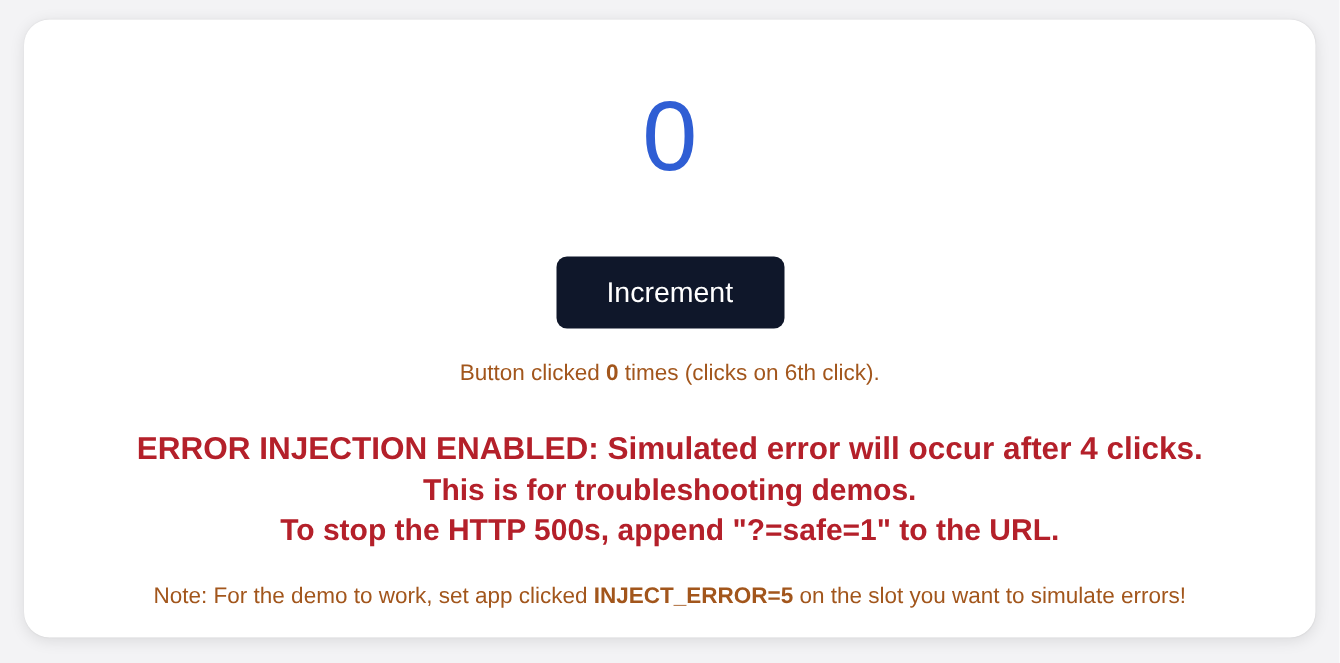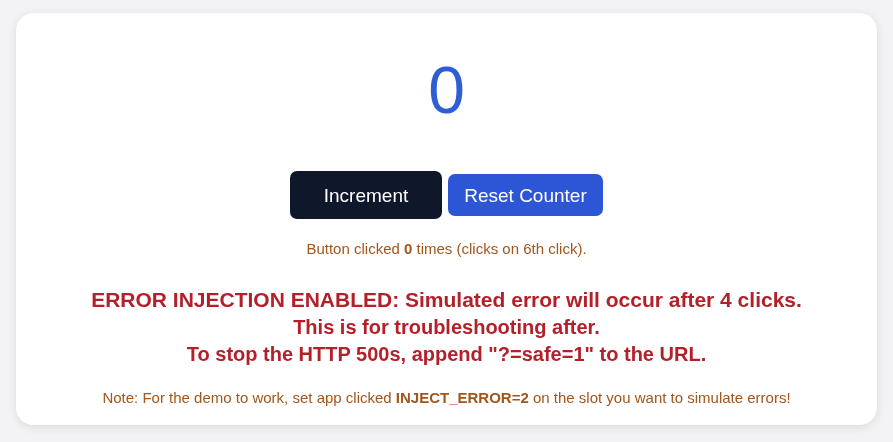--- a/index.html
+++ b/index.html
@@ -118,32 +118,31 @@
 <body>
 
 <div id="page">
   <div id="card">
     <div id="card-inner">
 
       <div class="counter">0</div>
 
       <div class="button-row">
         <button class="btn btn-increment">Increment</button>
-        <button class="btn btn-reset">Reset Counter</button>
       </div>
 
       <p class="status">
         <span>Button clicked </span><b>0</b><span> times (clicks on 6th click).</span>
       </p>
 
       <p class="error-block">
         <span class="error-line-1">ERROR INJECTION ENABLED: Simulated error will occur after 4 clicks.</span>
-        <span class="error-line-2">This is for troubleshooting after.</span>
+        <span class="error-line-2">This is for troubleshooting demos.</span>
         <span class="error-line-3">To stop the HTTP 500s, append "?=safe=1" to the URL.</span>
       </p>
 
       <p class="note">
-        <span>Note: For the demo to work, set app clicked </span><b>INJECT_ERROR=2</b><span> on the slot you want to simulate errors!</span>
+        <span>Note: For the demo to work, set app clicked </span><b>INJECT_ERROR=5</b><span> on the slot you want to simulate errors!</span>
       </p>
 
     </div>
   </div>
 </div>
 
 </body></html>

